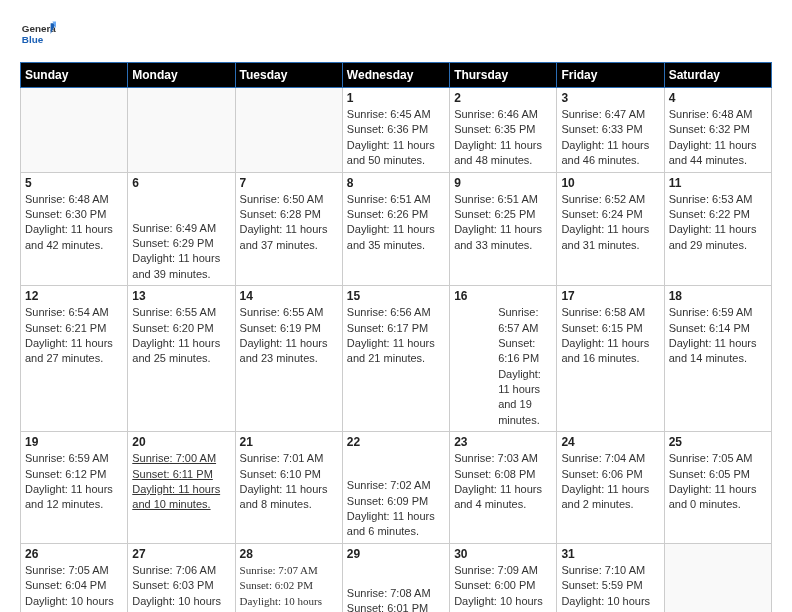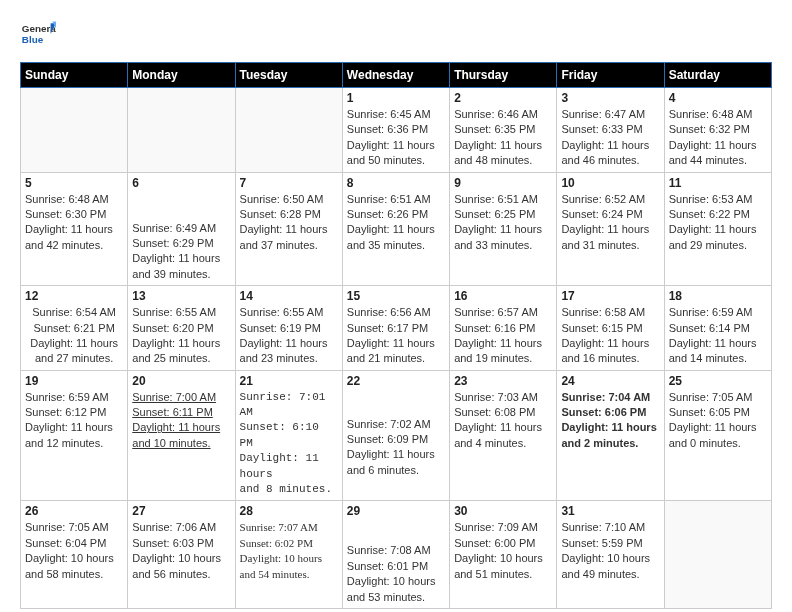--- a/index.html
+++ b/index.html
@@ -197,21 +197,21 @@
             <span class="day-num">11</span>
             <div class="day-info" style="white-space: pre-line;">Sunrise: 6:53 AM
 Sunset: 6:22 PM
 Daylight: 11 hours
 and 29 minutes.</div>
           </td>
         </tr>
         <tr>
           <td>
             <span class="day-num">12</span>
-            <div class="day-info" style="white-space: pre-line; text-align: center;">Sunrise: 6:54 AM
+            <div class="day-info" style="white-space: pre-line;">Sunrise: 6:54 AM
 Sunset: 6:21 PM
 Daylight: 11 hours
 and 27 minutes.</div>
           </td>
           <td>
             <span class="day-num">13</span>
             <div class="day-info" style="white-space: pre-line;">Sunrise: 6:55 AM
 Sunset: 6:20 PM
 Daylight: 11 hours
 and 25 minutes.</div>
@@ -225,21 +225,21 @@
           </td>
           <td>
             <span class="day-num">15</span>
             <div class="day-info" style="white-space: pre-line;">Sunrise: 6:56 AM
 Sunset: 6:17 PM
 Daylight: 11 hours
 and 21 minutes.</div>
           </td>
           <td>
             <span class="day-num">16</span>
-            <div class="day-info" style="white-space: pre-line;">Sunrise: 6:57 AM
+            <div class="day-info" style="white-space: pre-line; margin-left: 44px;">Sunrise: 6:57 AM
 Sunset: 6:16 PM
 Daylight: 11 hours
 and 19 minutes.</div>
           </td>
           <td>
             <span class="day-num">17</span>
             <div class="day-info" style="white-space: pre-line;">Sunrise: 6:58 AM
 Sunset: 6:15 PM
 Daylight: 11 hours
 and 16 minutes.</div>
@@ -262,42 +262,42 @@
           </td>
           <td>
             <span class="day-num">20</span>
             <div class="day-info" style="white-space: pre-line; text-decoration: underline;">Sunrise: 7:00 AM
 Sunset: 6:11 PM
 Daylight: 11 hours
 and 10 minutes.</div>
           </td>
           <td>
             <span class="day-num">21</span>
-            <div class="day-info" style="white-space: pre-line; font-family: Liberation Mono, monospace;">Sunrise: 7:01 AM
+            <div class="day-info" style="white-space: pre-line;">Sunrise: 7:01 AM
 Sunset: 6:10 PM
 Daylight: 11 hours
 and 8 minutes.</div>
           </td>
           <td>
             <span class="day-num">22</span>
             <div class="day-info" style="white-space: pre-line; margin-top: 29px;">Sunrise: 7:02 AM
 Sunset: 6:09 PM
 Daylight: 11 hours
 and 6 minutes.</div>
           </td>
           <td>
             <span class="day-num">23</span>
             <div class="day-info" style="white-space: pre-line;">Sunrise: 7:03 AM
 Sunset: 6:08 PM
 Daylight: 11 hours
 and 4 minutes.</div>
           </td>
           <td>
             <span class="day-num">24</span>
-            <div class="day-info" style="white-space: pre-line; font-weight: bold;">Sunrise: 7:04 AM
+            <div class="day-info" style="white-space: pre-line;">Sunrise: 7:04 AM
 Sunset: 6:06 PM
 Daylight: 11 hours
 and 2 minutes.</div>
           </td>
           <td>
             <span class="day-num">25</span>
             <div class="day-info" style="white-space: pre-line;">Sunrise: 7:05 AM
 Sunset: 6:05 PM
 Daylight: 11 hours
 and 0 minutes.</div>

